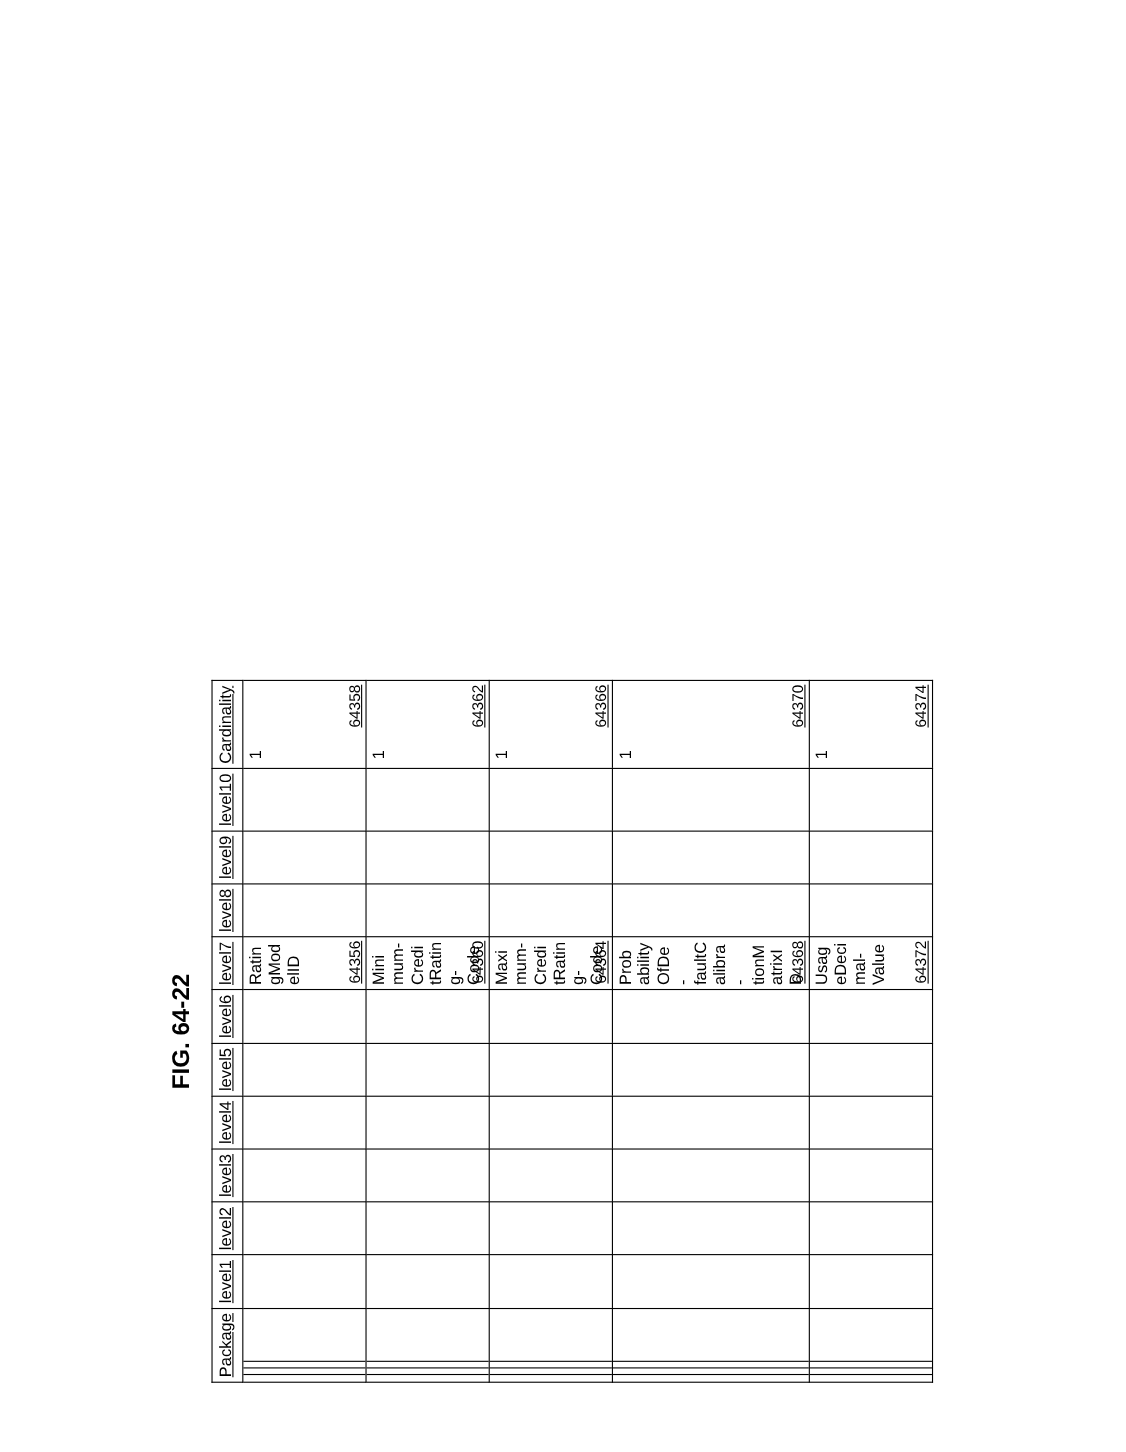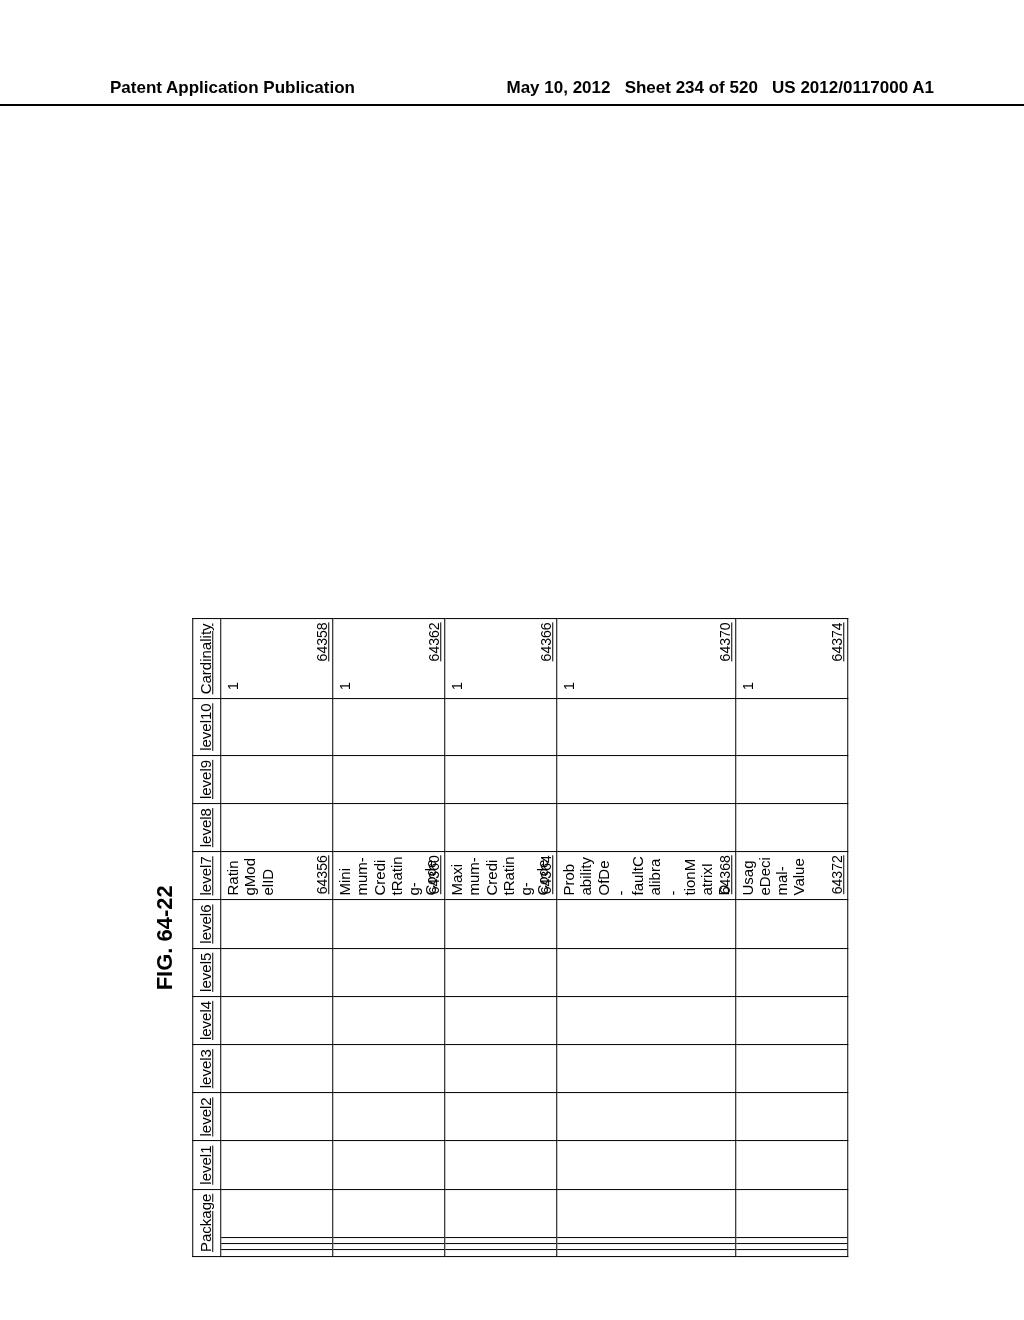--- a/index.html
+++ b/index.html
@@ -103,28 +103,20 @@
     display: block;
     text-align: left;
     padding-left: 4px;
   }
 </style>
 </head>
 <body>
 
 <div class="page">
 
-  <div class="header">
-    <span>Patent Application Publication</span>
-    <span class="right">
-      <span>May 10, 2012</span>&nbsp;&nbsp;
-      <span>Sheet 234 of 520</span>&nbsp;&nbsp;
-      <span>US 2012/0117000 A1</span>
-    </span>
-  </div>
 
   <div class="fig-wrap">
     <div class="fig-label">FIG. 64-22</div>
 
     <table class="grid">
       <colgroup>
         <col class="c-pkg">
         <col class="c-lvl">
           <col class="c-lvl">
           <col class="c-lvl">

